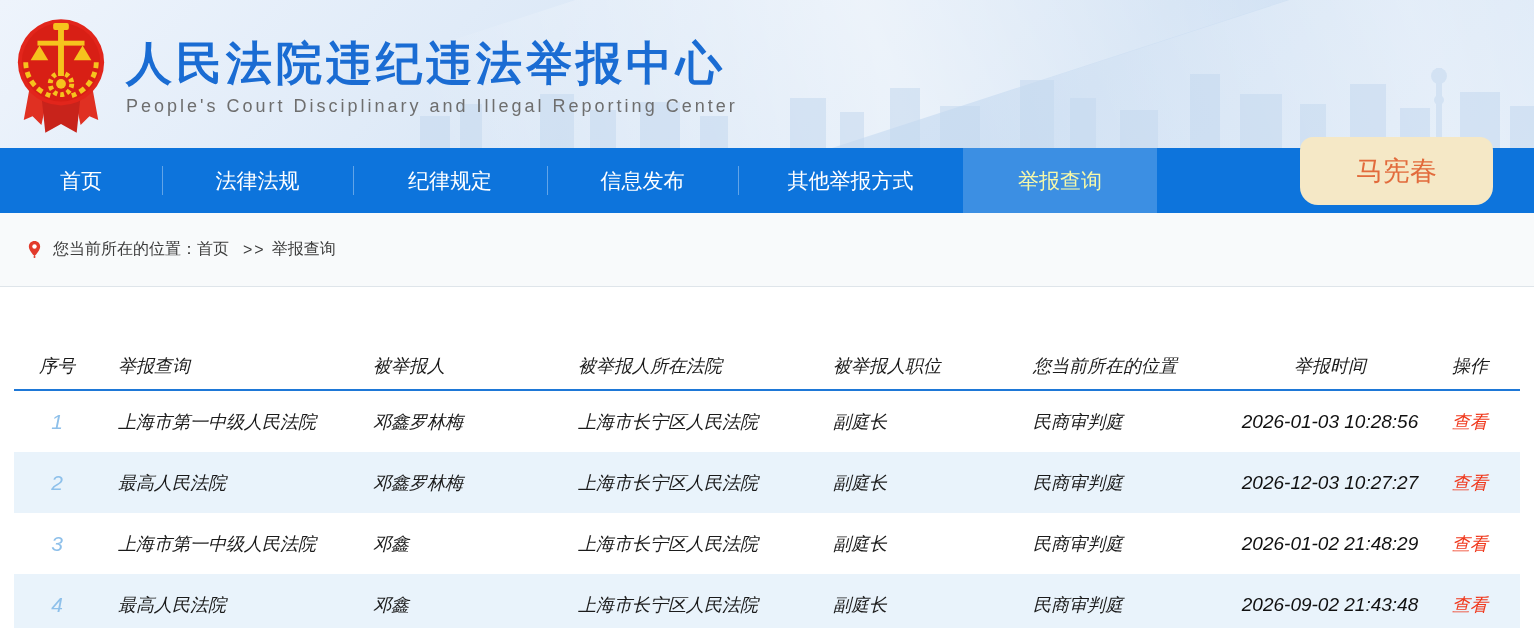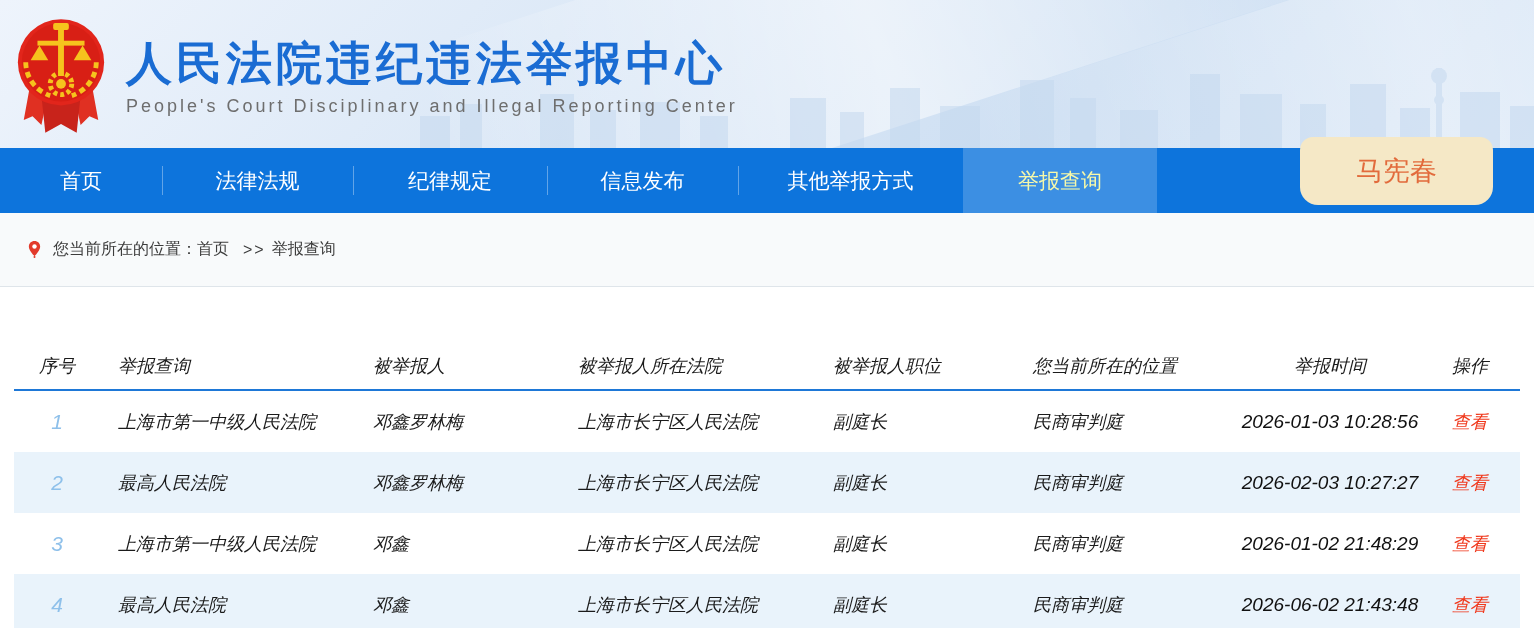--- a/index.html
+++ b/index.html
@@ -165,37 +165,37 @@
         <div class="cell c-center col-time">2026-01-03 10:28:56</div>
         <div class="cell c-center"><a href="#" class="view-link">查看</a></div>
       </div>
       <div class="trow alt">
         <div class="cell c-center col-seq">2</div>
         <div class="cell">最高人民法院</div>
         <div class="cell">邓鑫罗林梅</div>
         <div class="cell">上海市长宁区人民法院</div>
         <div class="cell">副庭长</div>
         <div class="cell">民商审判庭</div>
-        <div class="cell c-center col-time">2026-02-03 10:27:27</div>
+        <div class="cell c-center col-time">2026-12-03 10:27:27</div>
         <div class="cell c-center"><a href="#" class="view-link">查看</a></div>
       </div>
       <div class="trow">
         <div class="cell c-center col-seq">3</div>
         <div class="cell">上海市第一中级人民法院</div>
         <div class="cell">邓鑫</div>
         <div class="cell">上海市长宁区人民法院</div>
         <div class="cell">副庭长</div>
         <div class="cell">民商审判庭</div>
         <div class="cell c-center col-time">2026-01-02 21:48:29</div>
         <div class="cell c-center"><a href="#" class="view-link">查看</a></div>
       </div>
       <div class="trow alt">
         <div class="cell c-center col-seq">4</div>
         <div class="cell">最高人民法院</div>
         <div class="cell">邓鑫</div>
         <div class="cell">上海市长宁区人民法院</div>
         <div class="cell">副庭长</div>
         <div class="cell">民商审判庭</div>
-        <div class="cell c-center col-time">2026-06-02 21:43:48</div>
+        <div class="cell c-center col-time">2026-09-02 21:43:48</div>
         <div class="cell c-center"><a href="#" class="view-link">查看</a></div>
       </div>
     </div>
 </div>
 
 </body></html>

